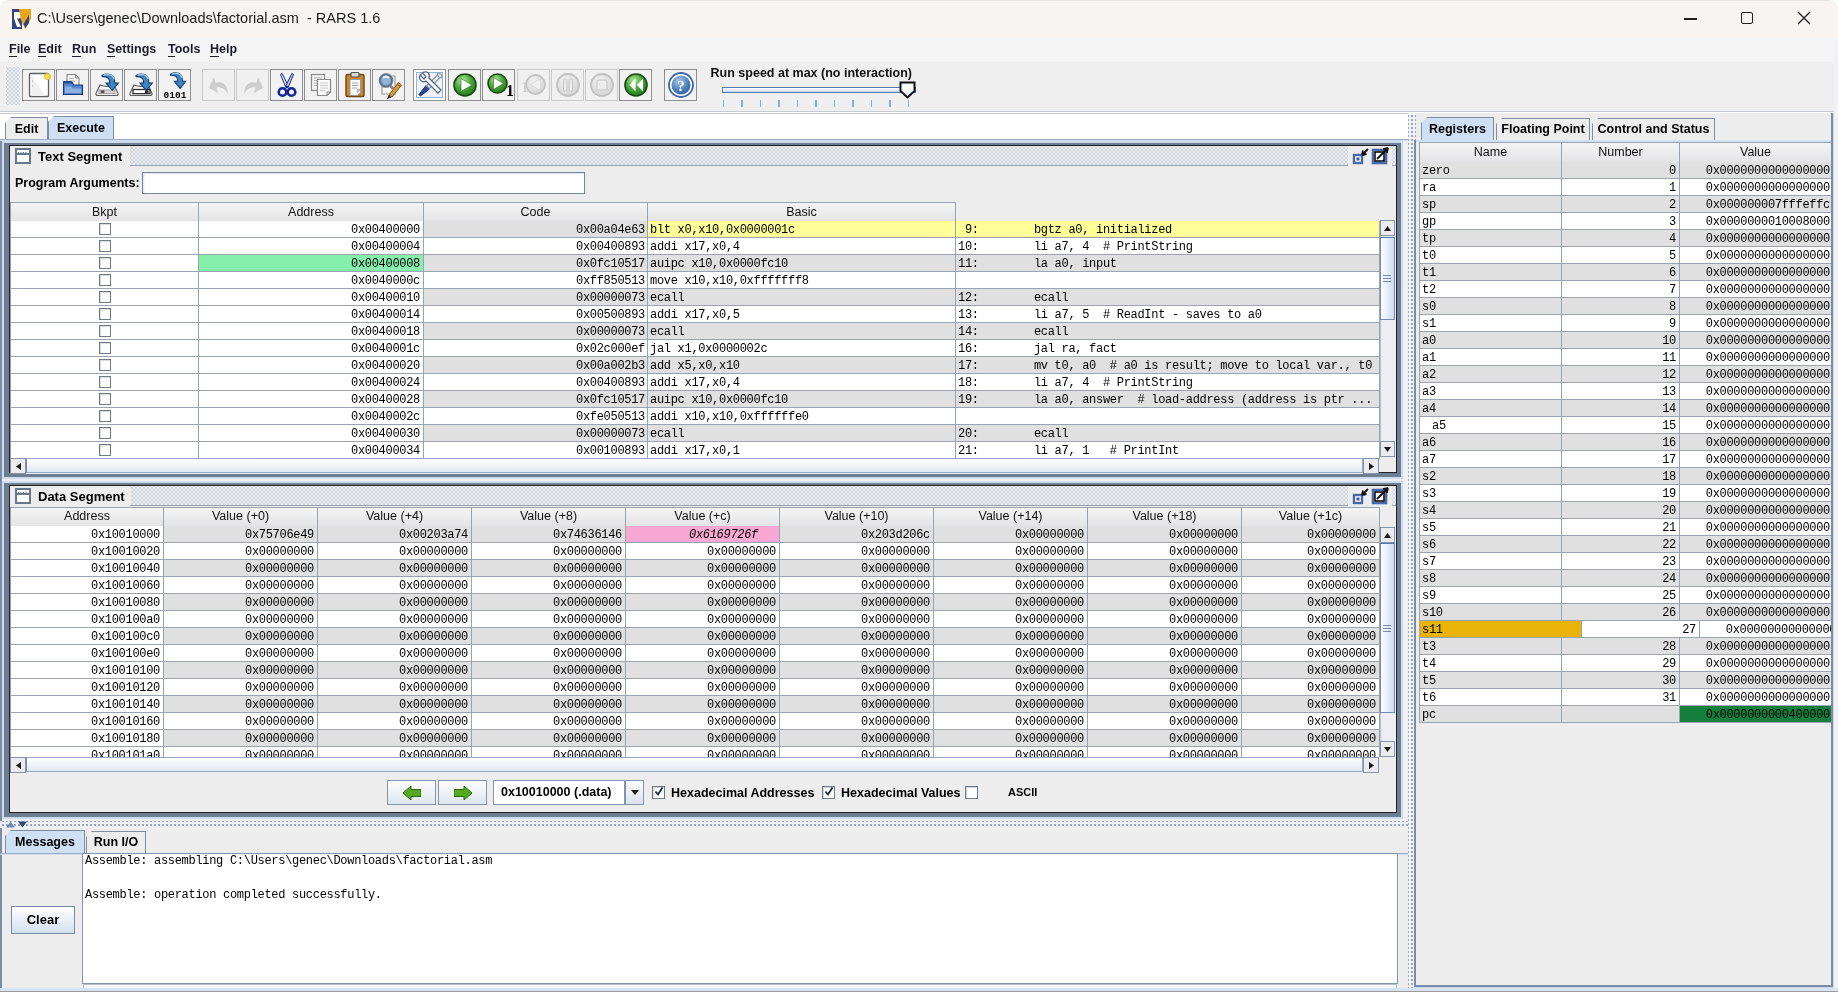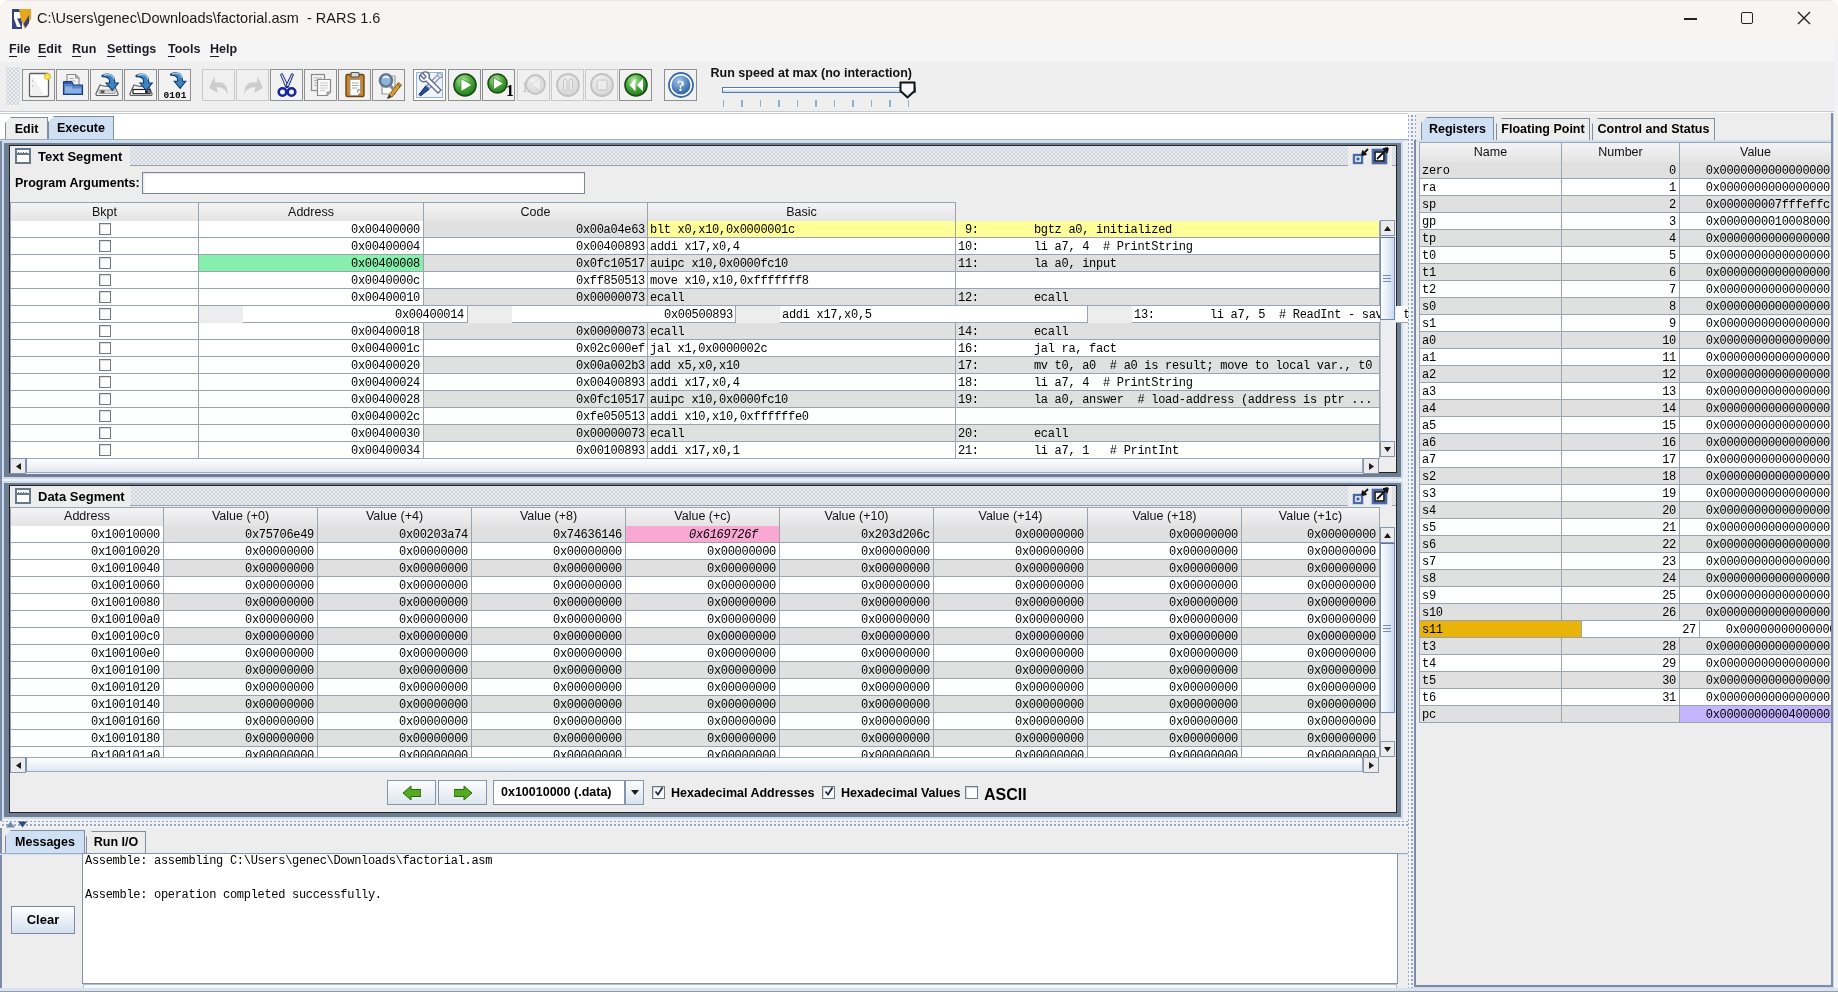--- a/index.html
+++ b/index.html
@@ -319,21 +319,21 @@
 <div class="cell mono" style="width:308px;background:#fff;padding-left:2px;">move x10,x10,0xfffffff8</div>
 <div class="cell mono" style="width:424px;background:#fff;padding-left:2px;"></div>
 </div>
 <div class="row" style="left:10px;top:289px;border-left:1px solid #9aa4b0;">
 <div class="cell" style="width:188px;background:#fff;text-align:center;line-height:16px;"><span class="cb" style="margin-top:2px;"></span></div>
 <div class="cell mono num" style="width:225px;background:#fff;padding-right:3px;">0x00400010</div>
 <div class="cell mono num" style="width:224px;background:#e0e0e0;padding-right:2px;">0x00000073</div>
 <div class="cell mono" style="width:308px;background:#e0e0e0;padding-left:2px;">ecall</div>
 <div class="cell mono" style="width:424px;background:#e0e0e0;padding-left:2px;">12:        ecall</div>
 </div>
-<div class="row" style="left:10px;top:306px;border-left:1px solid #9aa4b0;gap:44px;">
+<div class="row" style="left:10px;top:306px;border-left:1px solid #9aa4b0;">
 <div class="cell" style="width:188px;background:#fff;text-align:center;line-height:16px;"><span class="cb" style="margin-top:2px;"></span></div>
 <div class="cell mono num" style="width:225px;background:#fff;padding-right:3px;">0x00400014</div>
 <div class="cell mono num" style="width:224px;background:#fff;padding-right:2px;">0x00500893</div>
 <div class="cell mono" style="width:308px;background:#fff;padding-left:2px;">addi x17,x0,5</div>
 <div class="cell mono" style="width:424px;background:#fff;padding-left:2px;">13:        li a7, 5  # ReadInt - saves to a0</div>
 </div>
 <div class="row" style="left:10px;top:323px;border-left:1px solid #9aa4b0;">
 <div class="cell" style="width:188px;background:#fff;text-align:center;line-height:16px;"><span class="cb" style="margin-top:2px;"></span></div>
 <div class="cell mono num" style="width:225px;background:#fff;padding-right:3px;">0x00400018</div>
 <div class="cell mono num" style="width:224px;background:#e0e0e0;padding-right:2px;">0x00000073</div>
@@ -657,21 +657,21 @@
     </svg>
   </div>
 <div class="abs" style="left:671px;top:786px;font-weight:bold;font-size:12.5px;color:#000;">Hexadecimal Addresses</div>
 <div class="abs" style="left:822px;top:786px;width:13px;height:13px;background:#fff;border:1px solid #6f7a87;box-shadow:inset 1px 1px 1px rgba(0,0,0,0.18);">
     <svg width="12" height="12" viewBox="0 0 12 12" style="position:absolute;left:0;top:-1px;">
       <path d="M2.5 5.5 L5 8.5 L9.5 1.5" stroke="#1a2a44" stroke-width="1.8" fill="none"></path>
     </svg>
   </div>
 <div class="abs" style="left:841px;top:786px;font-weight:bold;font-size:12.5px;color:#000;">Hexadecimal Values</div>
 <div class="abs" style="left:965px;top:786px;width:13px;height:13px;background:#fff;border:1px solid #6f7a87;box-shadow:inset 1px 1px 1px rgba(0,0,0,0.18);"></div>
-<div class="abs" style="left:984px;top:786px;font-weight:bold;font-size:16px;color:#000;">ASCII</div>
+<div class="abs" style="left:1008px;top:786px;font-weight:bold;font-size:11px;color:#000;">ASCII</div>
 <div class="abs" style="left:0;top:821px;width:1408px;height:7px;background-color:#f0f2f5;background-image:radial-gradient(#94a3ba 0.7px, transparent 0.9px);background-size:4px 4px;background-position:1px 2px;"></div>
 <svg class="abs" style="left:6px;top:821px;" width="22" height="7" viewBox="0 0 22 7">
     <path d="M0 6.5 L4.5 0.5 L9 6.5 z" fill="#6d87b4"></path>
     <path d="M12 0.5 L16.5 6.5 L21 0.5 z" fill="#2e4a7e"></path>
   </svg>
 <div class="abs" style="left:0;top:828px;width:1408px;height:164px;background:#ededed;border-left:2px solid #7d8ca6;"></div>
 <div class="abs tab" style="left:5px;top:830px;width:80px;height:23px;background:#cfdff4;line-height:22px;">Messages</div>
 <div class="abs tab" style="left:86px;top:831px;width:60px;height:22px;background:#ededee;line-height:21px;">Run I/O</div>
 <div class="abs" style="left:0;top:853px;width:1408px;height:2px;background:#cfdff4;border-top:1px solid #9cabc0;"></div>
 <div class="abs" style="left:11px;top:906px;width:64px;height:28px;background:linear-gradient(#ffffff,#d4e0ee);border:1px solid #7a8aa2;text-align:center;line-height:26px;font-weight:bold;font-size:13px;color:#000;">Clear</div>
@@ -760,21 +760,21 @@
 <div class="cell mono" style="width:142px;background:#fff;padding-left:2px;">a3</div>
 <div class="cell mono num" style="width:118px;background:#fff;padding-right:3px;">13</div>
 <div class="cell mono num" style="width:152px;background:#fff;padding-right:1px;">0x0000000000000000</div>
 </div>
 <div class="row" style="left:1419px;top:400px;border-left:1px solid #9aa4b0;">
 <div class="cell mono" style="width:142px;background:#e0e0e0;padding-left:2px;">a4</div>
 <div class="cell mono num" style="width:118px;background:#e0e0e0;padding-right:3px;">14</div>
 <div class="cell mono num" style="width:152px;background:#e0e0e0;padding-right:1px;">0x0000000000000000</div>
 </div>
 <div class="row" style="left:1419px;top:417px;border-left:1px solid #9aa4b0;">
-<div class="cell mono" style="width:142px;background:#fff;padding-left:2px;">a5</div>
+<div class="cell mono" style="width:142px;background:#fff;padding-left:12px;">a5</div>
 <div class="cell mono num" style="width:118px;background:#fff;padding-right:3px;">15</div>
 <div class="cell mono num" style="width:152px;background:#fff;padding-right:1px;">0x0000000000000000</div>
 </div>
 <div class="row" style="left:1419px;top:434px;border-left:1px solid #9aa4b0;">
 <div class="cell mono" style="width:142px;background:#e0e0e0;padding-left:2px;">a6</div>
 <div class="cell mono num" style="width:118px;background:#e0e0e0;padding-right:3px;">16</div>
 <div class="cell mono num" style="width:152px;background:#e0e0e0;padding-right:1px;">0x0000000000000000</div>
 </div>
 <div class="row" style="left:1419px;top:451px;border-left:1px solid #9aa4b0;">
 <div class="cell mono" style="width:142px;background:#fff;padding-left:2px;">a7</div>
@@ -847,21 +847,21 @@
 <div class="cell mono num" style="width:152px;background:#e0e0e0;padding-right:1px;">0x0000000000000000</div>
 </div>
 <div class="row" style="left:1419px;top:689px;border-left:1px solid #9aa4b0;">
 <div class="cell mono" style="width:142px;background:#fff;padding-left:2px;">t6</div>
 <div class="cell mono num" style="width:118px;background:#fff;padding-right:3px;">31</div>
 <div class="cell mono num" style="width:152px;background:#fff;padding-right:1px;">0x0000000000000000</div>
 </div>
 <div class="row" style="left:1419px;top:706px;border-left:1px solid #9aa4b0;">
 <div class="cell mono" style="width:142px;background:#e0e0e0;padding-left:2px;">pc</div>
 <div class="cell mono num" style="width:118px;background:#e0e0e0;padding-right:3px;"></div>
-<div class="cell mono num" style="width:152px;background:#c4b5fd;padding-right:1px;">0x0000000000400000</div>
+<div class="cell mono num" style="width:152px;background:#15803d;padding-right:1px;">0x0000000000400000</div>
 </div>
 <div class="abs" style="left:1414px;top:140px;width:2px;height:848px;background:#7d8ca6;"></div>
 <div class="abs" style="left:1831px;top:113px;width:2px;height:875px;background:#7d8ca6;"></div>
 <div class="abs" style="left:1833px;top:113px;width:1px;height:875px;background:#ccd8ea;"></div>
 <div class="abs" style="left:1414px;top:985px;width:419px;height:2px;background:#7d8ca6;"></div>
 <div class="abs" style="left:1414px;top:987px;width:419px;height:1px;background:#ccd8ea;"></div>
 <div class="abs" style="left:1834px;top:38px;width:4px;height:954px;background:#f2f2f4;"></div>
 <div class="abs" style="left:0;top:988px;width:1838px;height:3px;background:#d7e3f5;"></div>
 <div class="abs" style="left:0;top:991px;width:1838px;height:1px;background:#9a9a9a;"></div>
 </body></html>

